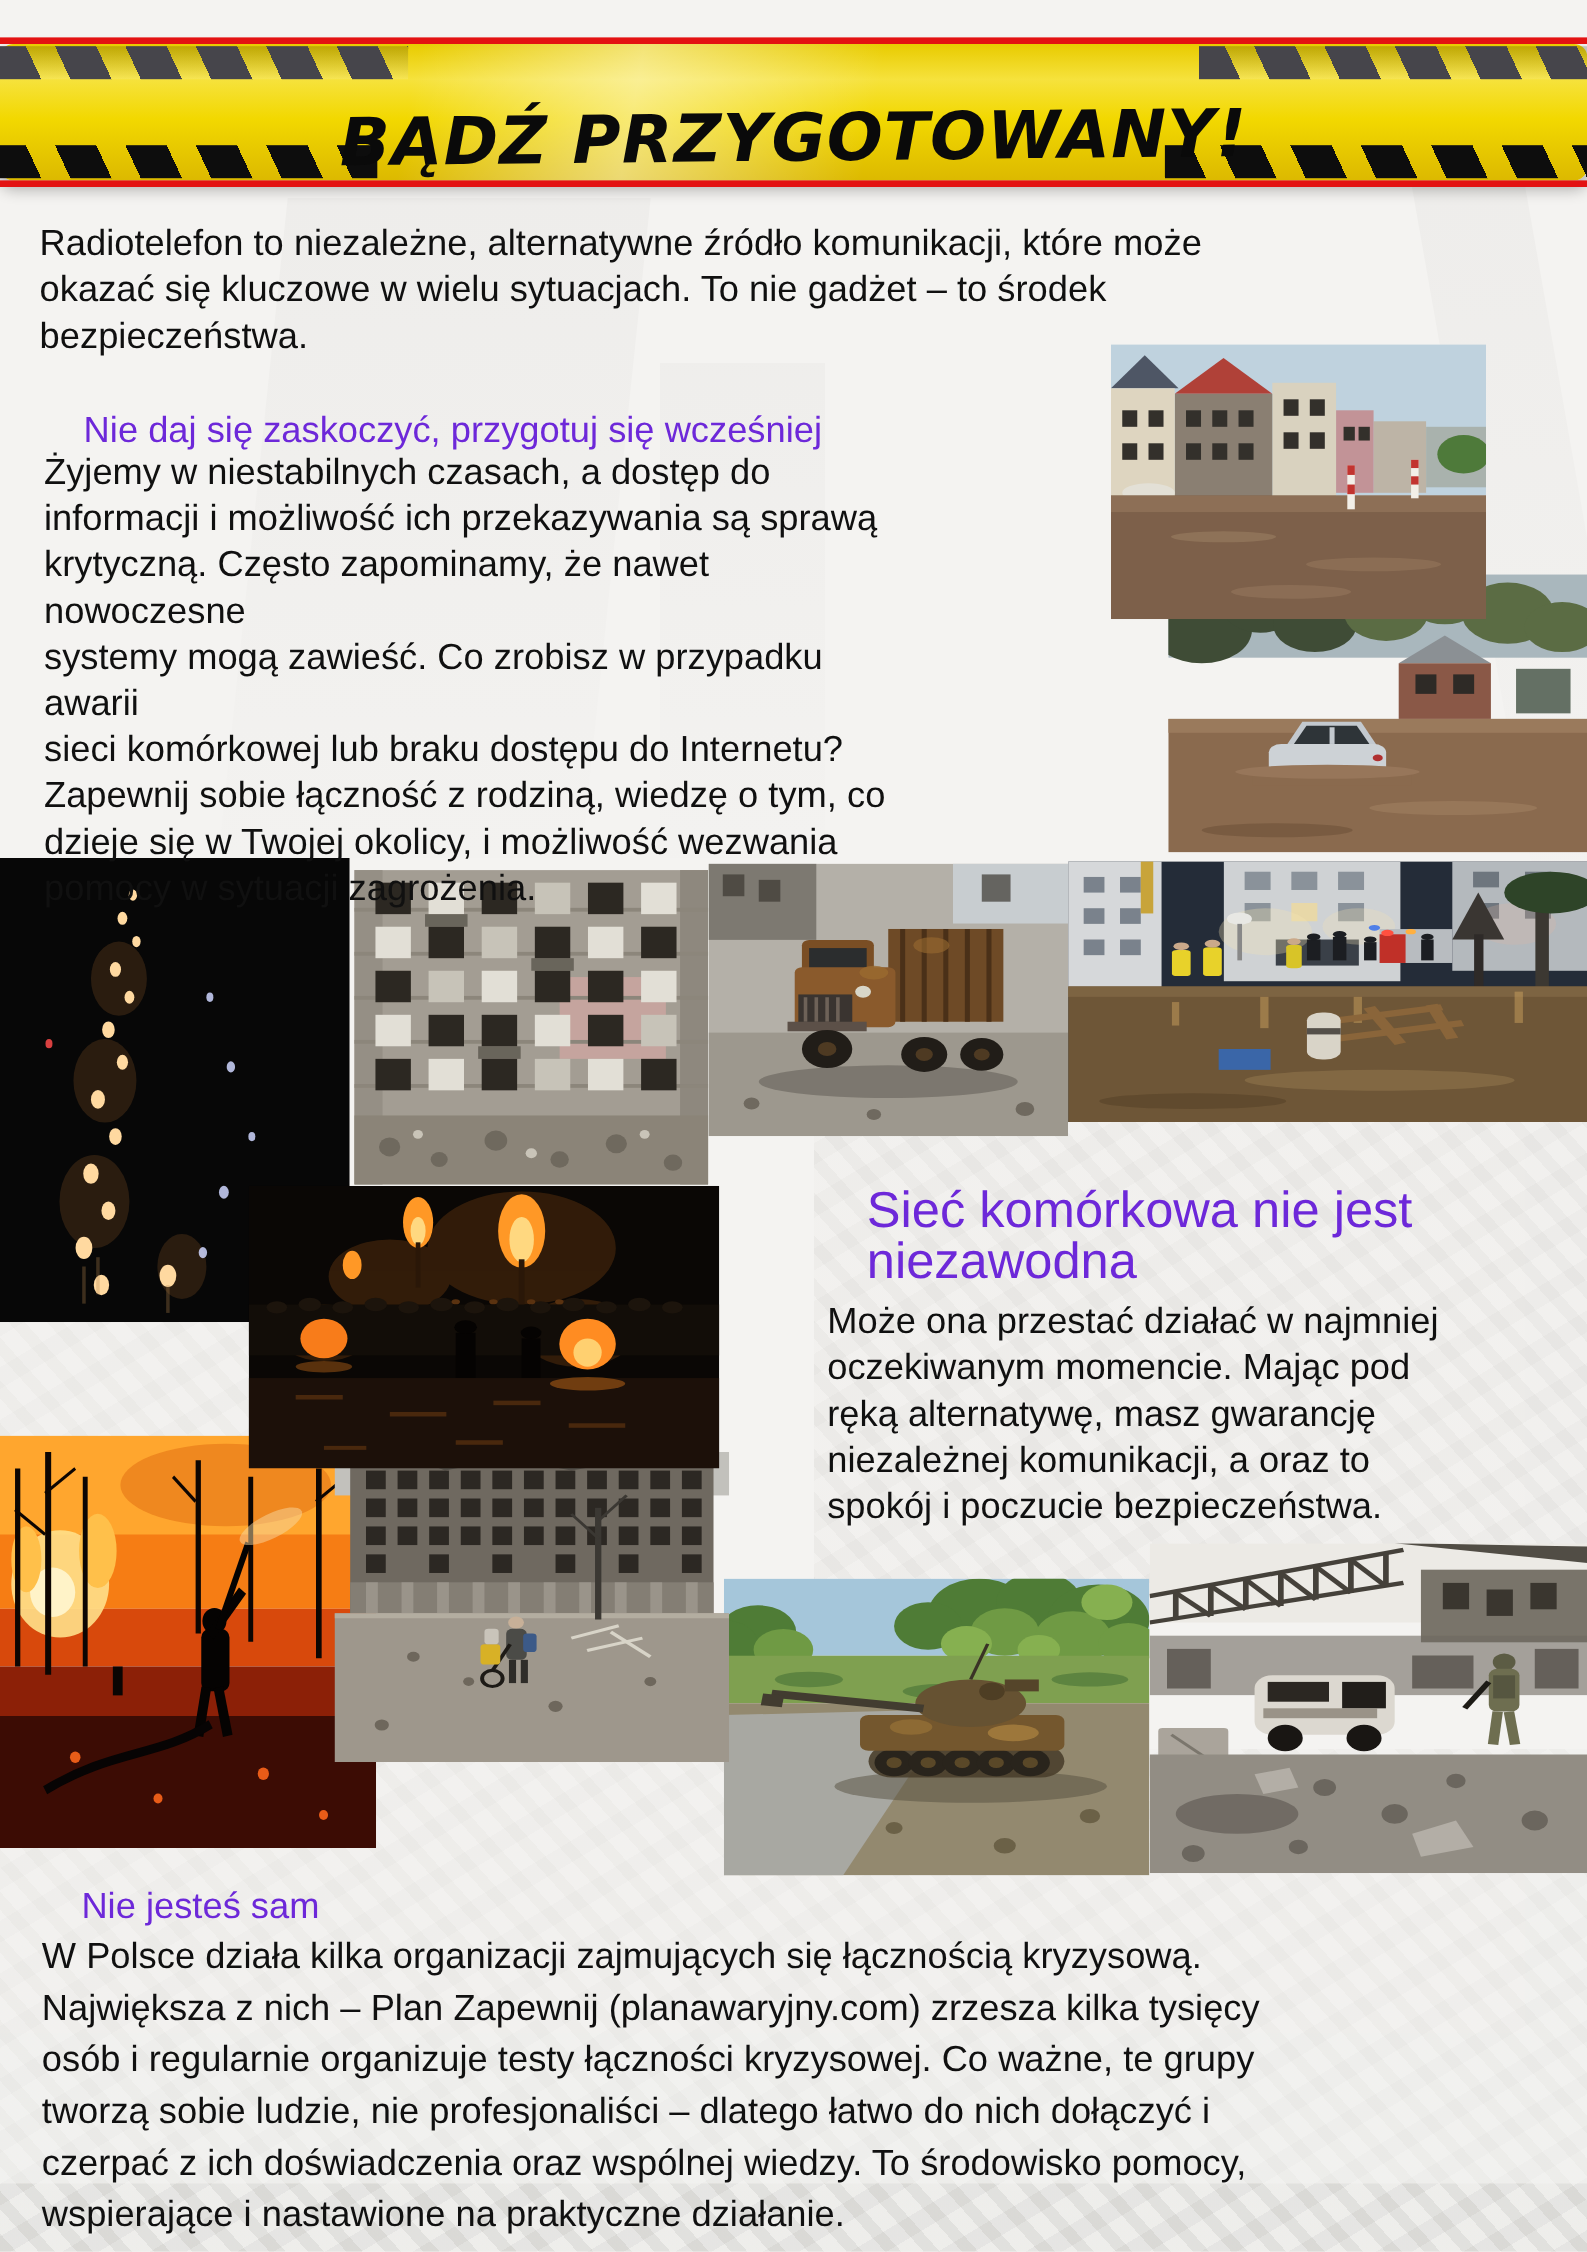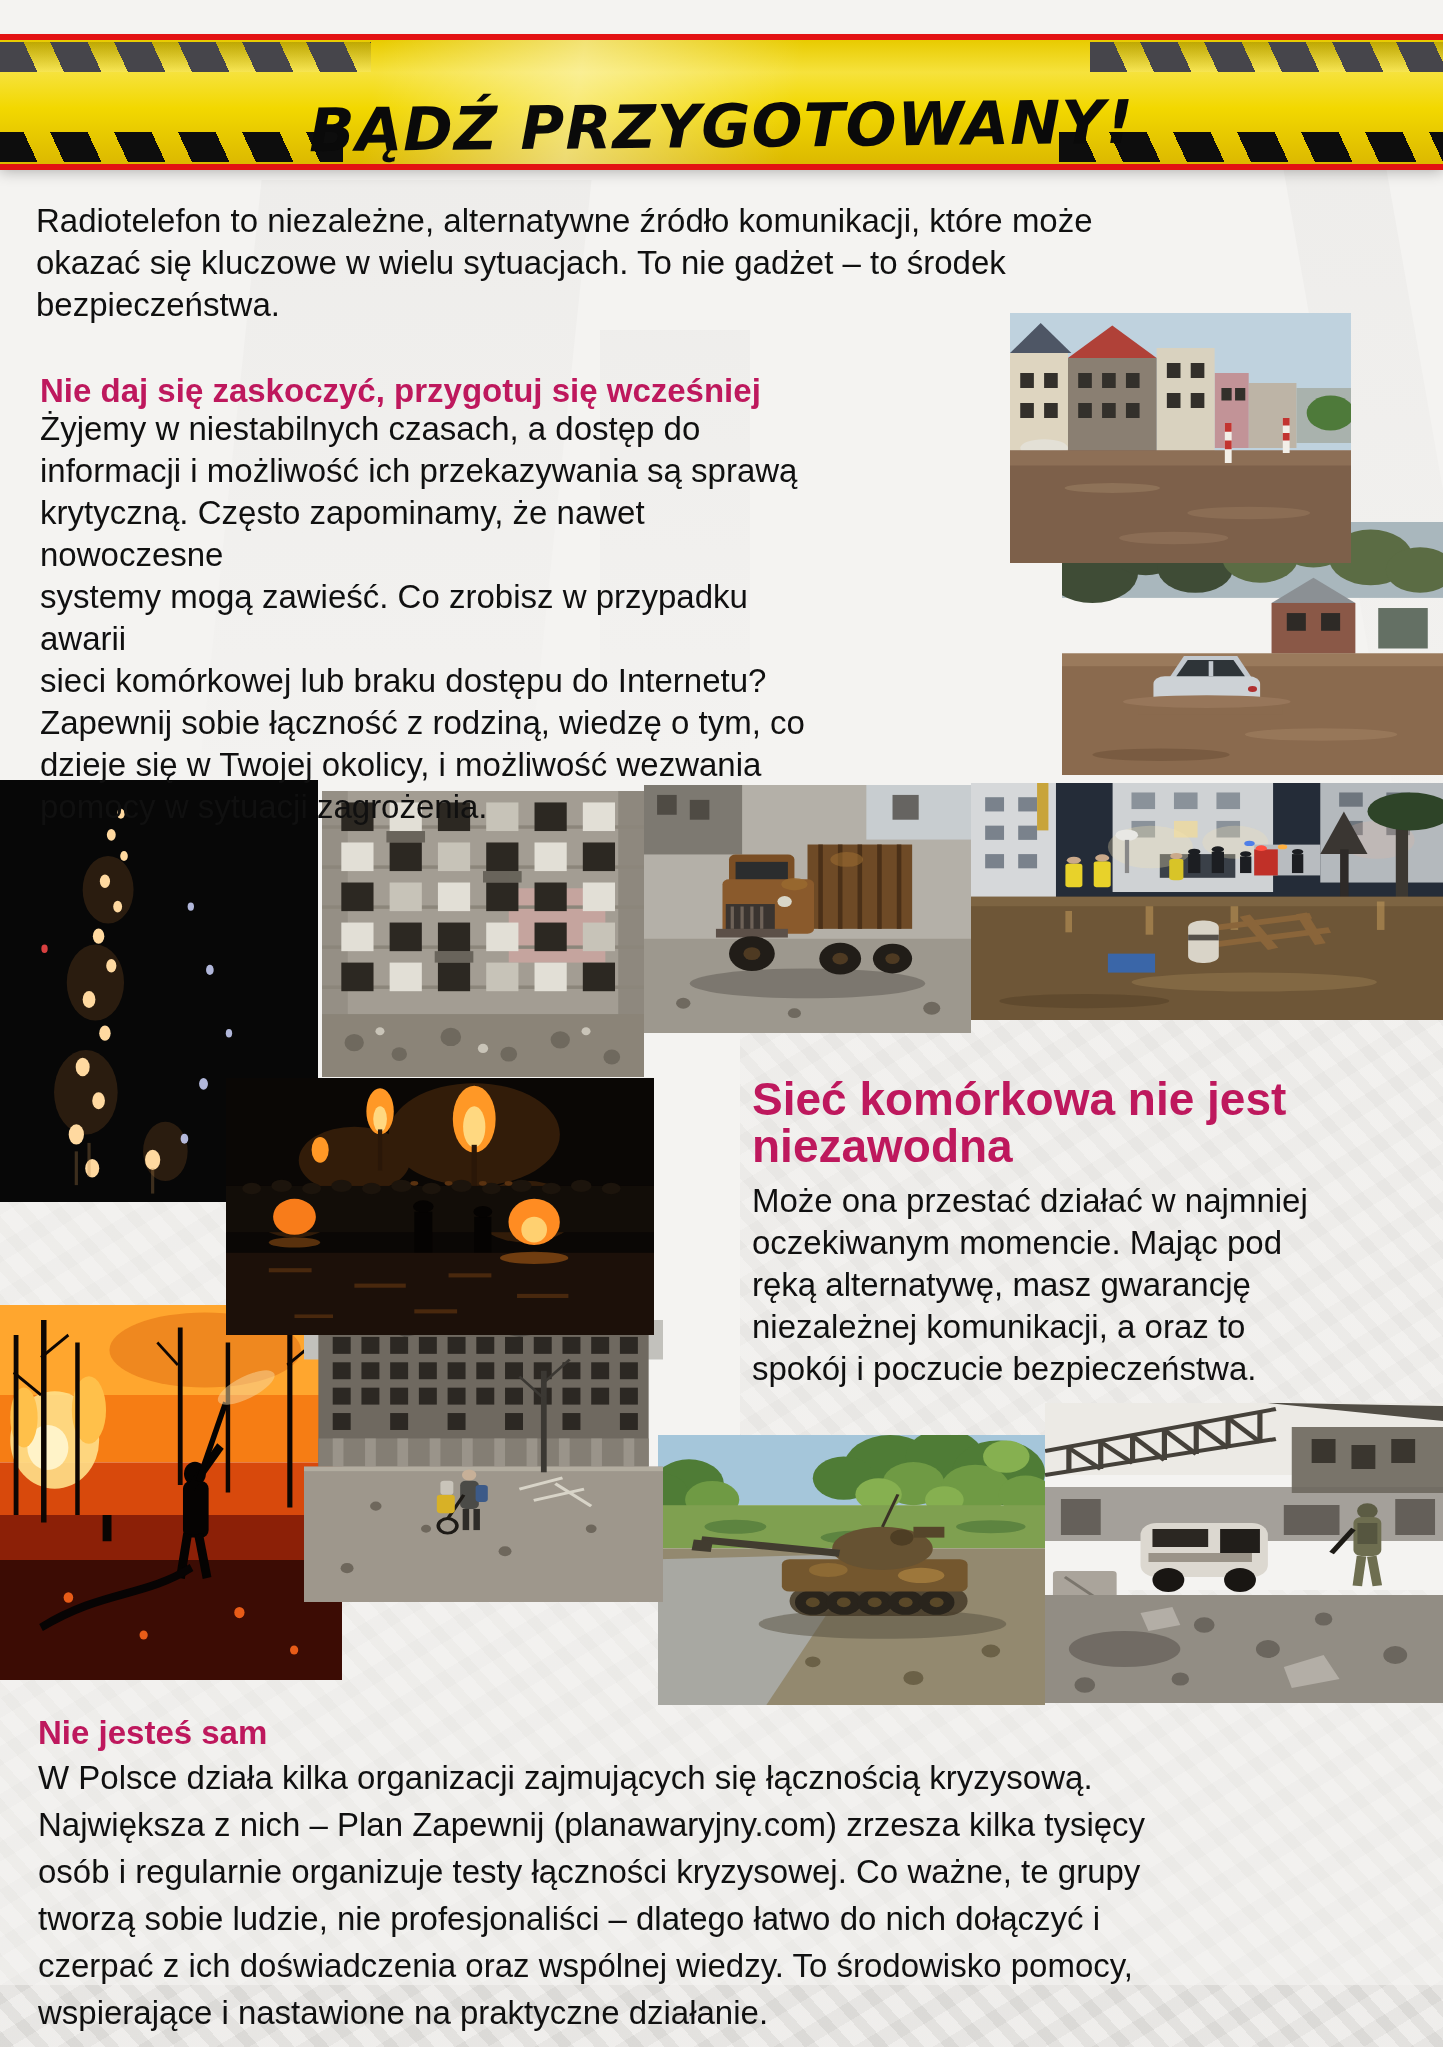--- a/index.html
+++ b/index.html
@@ -8,35 +8,35 @@
   
   .bgtex{position:absolute;pointer-events:none;}
   .mottle{background:
       repeating-linear-gradient(48deg, rgba(120,118,112,.16) 0 11px, rgba(214,212,208,.16) 11px 26px),
       repeating-linear-gradient(-31deg, rgba(150,148,142,.14) 0 17px, rgba(232,230,226,.14) 17px 41px);}
   .streak{background:linear-gradient(180deg, rgba(150,148,144,.18), rgba(190,188,184,.05));}
   
   .redline{position:absolute;left:0;width:1443px;height:6px;background:#e31212;z-index:9;}
   .tape{position:absolute;left:0;top:40px;width:1443px;height:124px;z-index:8;
         background:linear-gradient(180deg,#e8cb00 0%, #f6e23c 26%, #f2d800 55%, #dcb900 100%);
-        box-shadow:0 7px 14px rgba(0,0,0,.30);}
+        box-shadow:0 7px 14px rgba(0,0,0,.30);border-radius:12px;}
   .tape-sheen{position:absolute;inset:0;
         background:linear-gradient(100deg, rgba(255,255,255,0) 26%, rgba(255,255,255,.45) 40%, rgba(255,255,255,0) 55%);}
   .stripes{position:absolute;height:30px;}
   .stripes.gray{background:repeating-linear-gradient(65deg,#46454b 0 34px, rgba(0,0,0,0) 34px 58px),
                 linear-gradient(180deg, rgba(0,0,0,.18), rgba(255,255,255,.12));}
   .stripes.black{background:repeating-linear-gradient(65deg,#0d0d0d 0 34px, rgba(0,0,0,0) 34px 58px);}
   .tape-title{position:absolute;left:0;right:0;top:56px;text-align:center;
         font-family:"DejaVu Sans","Liberation Sans",sans-serif;
         font-style:italic;font-weight:800;font-size:60px;line-height:1;color:#0a0a0a;
         letter-spacing:1px;transform:rotate(-0.6deg);white-space:nowrap;}
   
   .txt{position:absolute;white-space:pre-line;font-size:33px;line-height:42px;color:#101010;z-index:7;}
   .txt .b{font-weight:400;}
-  .hdr{font-weight:700;color:#be185d;}
+  .hdr{font-weight:400;color:#6d28d9;margin-left:36px;}
   
   .photo{position:absolute;overflow:hidden;z-index:2;}
   .photo svg{display:block;width:100%;height:100%;}
   .z3{z-index:3}.z4{z-index:4}.z6{z-index:6}
 </style>
 </head>
 <body>
 
 <div class="bgtex streak" style="left:230px;top:180px;width:330px;height:600px;opacity:.35;transform:skewX(-6deg);"></div>
 <div class="bgtex streak" style="left:600px;top:330px;width:150px;height:450px;opacity:.30;"></div>

